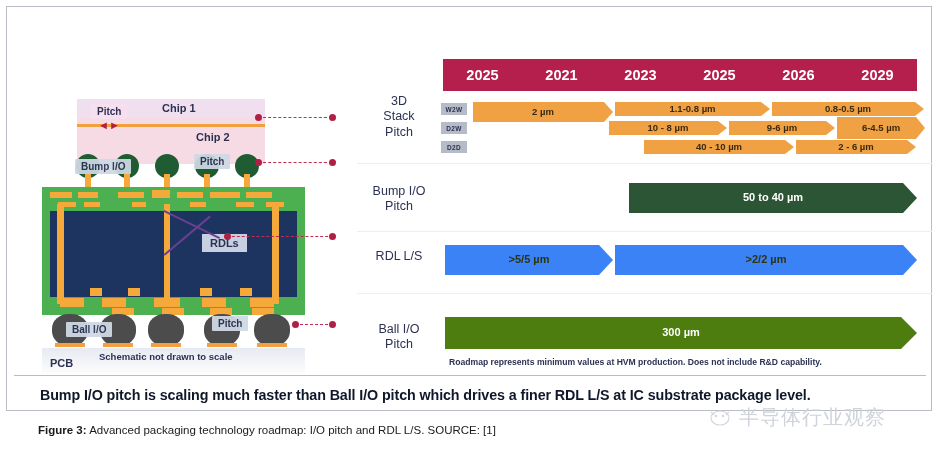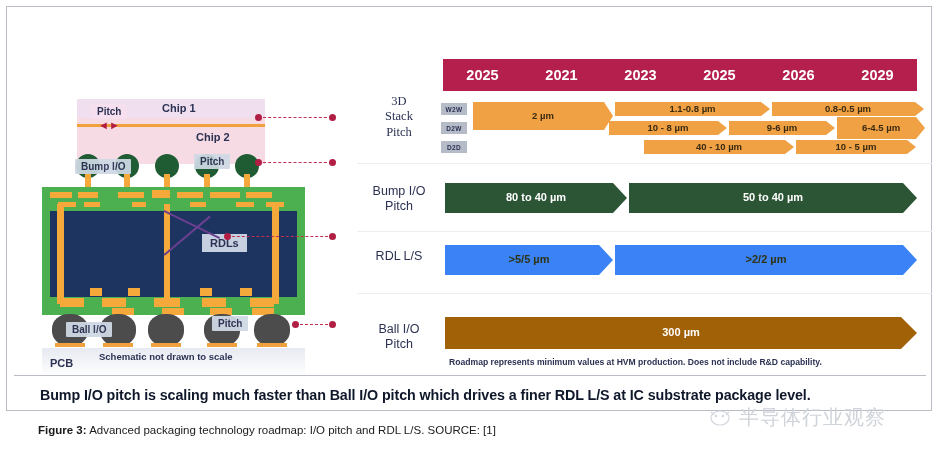--- a/index.html
+++ b/index.html
@@ -52,21 +52,21 @@
      letter-spacing:.3px;}
 
   .arrow{position:absolute;display:flex;align-items:center;justify-content:center;
      font-size:9.5px;font-weight:bold;line-height:1.05;text-align:center;}
   .arr-orange{background:#efa144;color:#3a2a10;
      clip-path:polygon(0 0, calc(100% - 9px) 0, 100% 50%, calc(100% - 9px) 100%, 0 100%);}
   .arr-dgreen{background:#2c5536;color:#ffffff;
      clip-path:polygon(0 0, calc(100% - 14px) 0, 100% 50%, calc(100% - 14px) 100%, 0 100%);}
   .arr-lgreen{background:#3b82f6;color:#2e3413;
      clip-path:polygon(0 0, calc(100% - 14px) 0, 100% 50%, calc(100% - 14px) 100%, 0 100%);}
-  .arr-gray{background:#a16207;color:#ffffff;
+  .arr-gray{background:#4d7c0f;color:#ffffff;
      clip-path:polygon(0 0, calc(100% - 16px) 0, 100% 50%, calc(100% - 16px) 100%, 0 100%);}
   .rm-note{position:absolute;left:92px;top:336px;font-size:8.6px;font-weight:bold;color:#2b3152;}
 
   
   .banner{position:absolute;left:7px;top:368px;width:912px;height:38px;
      border-top:1px solid #b9bcc4;display:flex;align-items:center;}
   .banner-text{padding-left:26px;font-size:14.3px;font-weight:bold;color:#0f172a;letter-spacing:-.1px;}
   .watermark{position:absolute;left:700px;top:396px;width:230px;height:28px;
      color:#cfd3da;font-size:20px;letter-spacing:1px;white-space:nowrap;
      display:flex;align-items:center;gap:6px;}
@@ -191,48 +191,47 @@
 
       <div class="years">
         <div class="yr">2025</div>
         <div class="yr">2021</div>
         <div class="yr">2023</div>
         <div class="yr">2025</div>
         <div class="yr">2026</div>
         <div class="yr">2029</div>
       </div>
 
-      <div class="rowlabel" style="top:73px;font-family:Liberation Serif, serif;">
+      <div class="rowlabel" style="top:73px;">
         <div>3D</div>
         <div>Stack</div>
         <div>Pitch</div>
       </div>
 
       <div class="badge" style="left:84px;top:82px;">W2W</div>
       <div class="badge" style="left:84px;top:101px;">D2W</div>
       <div class="badge" style="left:84px;top:120px;">D2D</div>
 
-      <div class="arrow arr-orange" style="left:116px;top:81px;width:140px;height:28px;">2 µm</div>
+      <div class="arrow arr-orange" style="left:116px;top:81px;width:140px;height:20px;">2 µm</div>
       <div class="arrow arr-orange" style="left:258px;top:81px;width:155px;height:14px;">1.1-0.8 µm</div>
       <div class="arrow arr-orange" style="left:415px;top:81px;width:152px;height:14px;">0.8-0.5 µm</div>
 
       <div class="arrow arr-orange" style="left:252px;top:100px;width:118px;height:14px;">10 - 8 µm</div>
       <div class="arrow arr-orange" style="left:372px;top:100px;width:106px;height:14px;">9-6 µm</div>
       <div class="arrow arr-orange" style="left:480px;top:96px;width:88px;height:22px;">6-4.5 µm</div>
 
       <div class="arrow arr-orange" style="left:287px;top:119px;width:150px;height:14px;">40 - 10 µm</div>
-      <div class="arrow arr-orange" style="left:439px;top:119px;width:120px;height:14px;">10 - 5 µm</div>
+      <div class="arrow arr-orange" style="left:439px;top:119px;width:120px;height:14px;">2 - 6 µm</div>
 
       <div class="divider" style="top:142px;"></div>
 
       <div class="rowlabel" style="top:163px;">
         <div>Bump I/O</div>
         <div>Pitch</div>
       </div>
-      <div class="arrow arr-dgreen" style="left:88px;top:162px;width:182px;height:30px;font-size:11px;">80 to 40 µm</div>
       <div class="arrow arr-dgreen" style="left:272px;top:162px;width:288px;height:30px;font-size:11px;">50 to 40 µm</div>
 
       <div class="divider" style="top:210px;"></div>
 
       <div class="rowlabel" style="top:228px;">
         <div>RDL L/S</div>
       </div>
       <div class="arrow arr-lgreen" style="left:88px;top:224px;width:168px;height:30px;font-size:11px;">&gt;5/5 µm</div>
       <div class="arrow arr-lgreen" style="left:258px;top:224px;width:302px;height:30px;font-size:11px;">&gt;2/2 µm</div>
 

